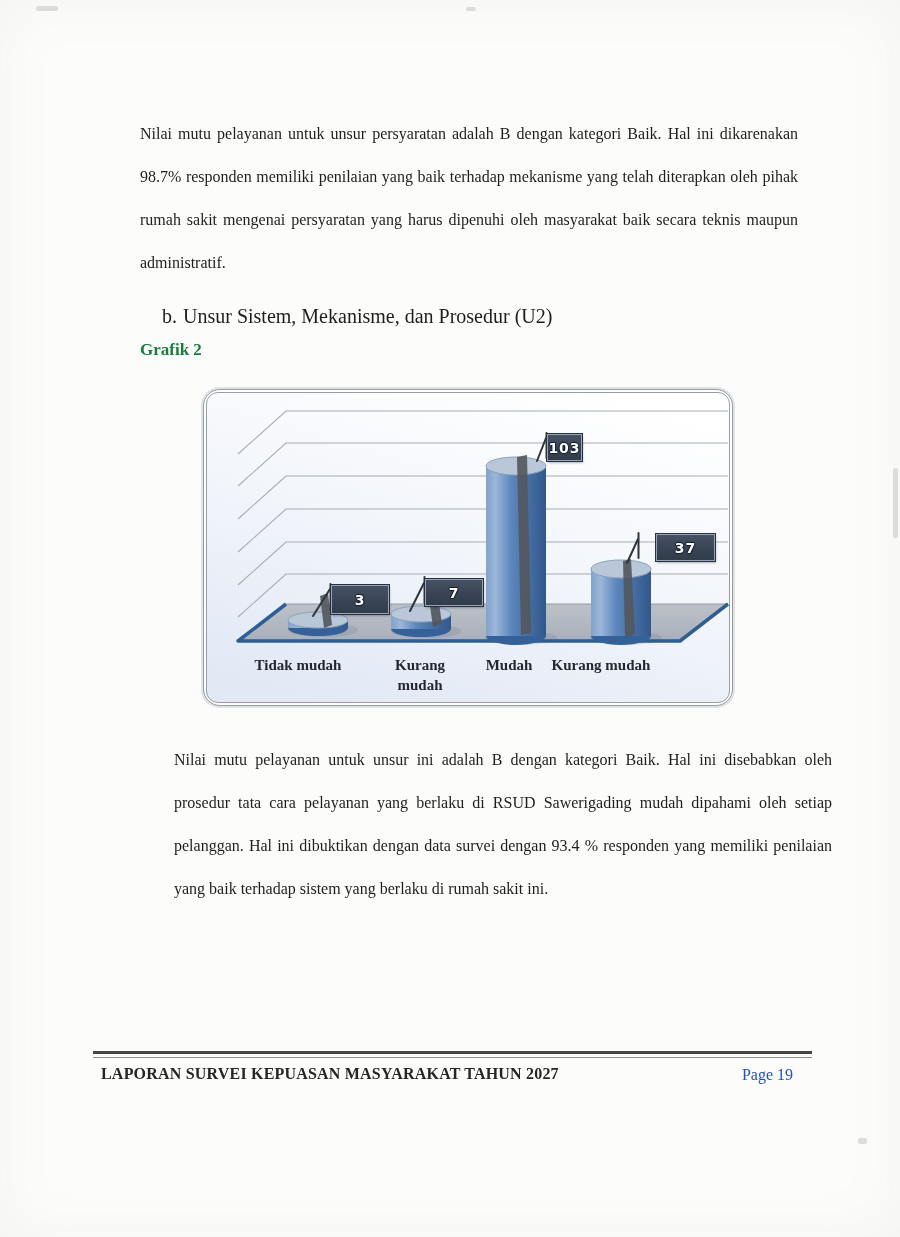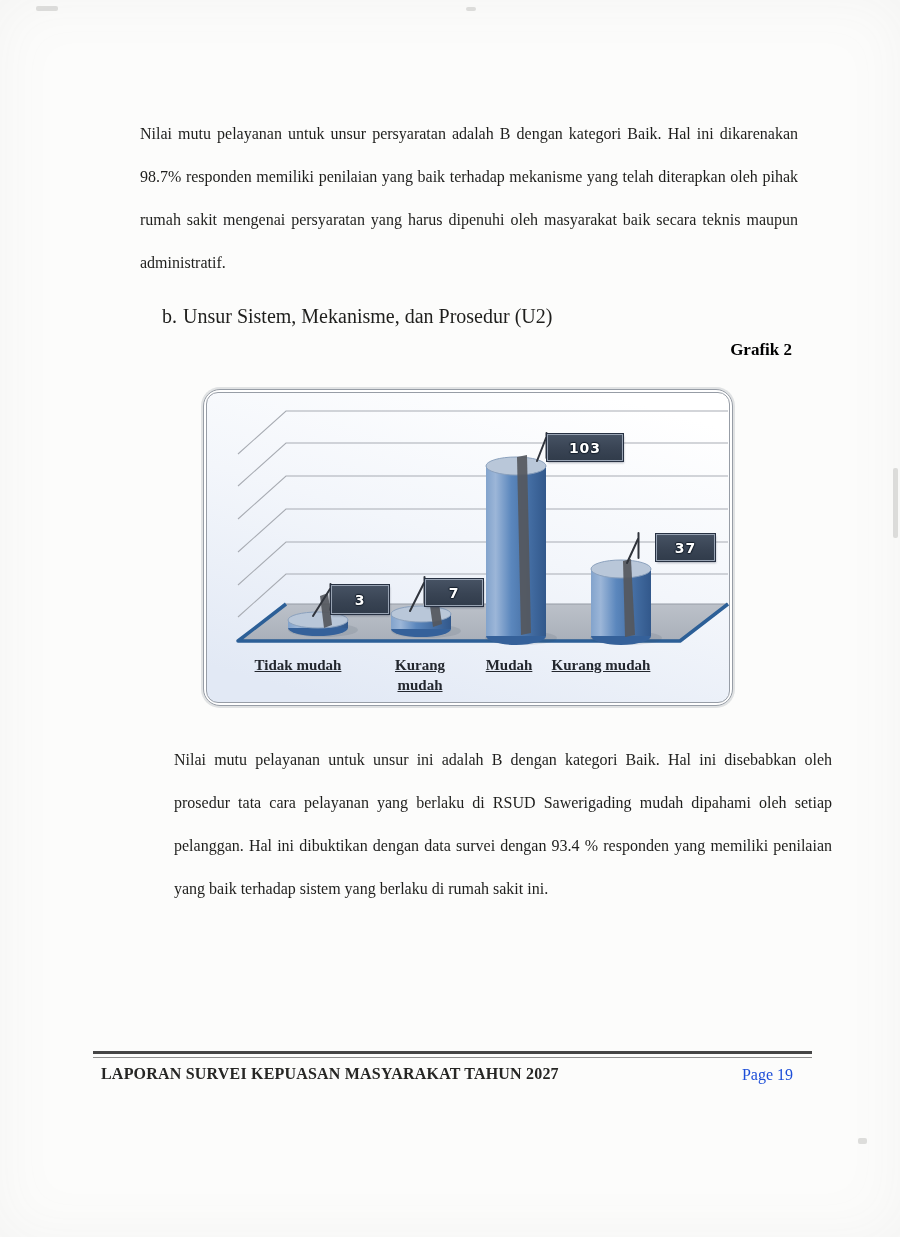--- a/index.html
+++ b/index.html
@@ -18,21 +18,21 @@
   }
   #para1{top:96px;}
   #para2{top:722px;margin-left:34px;}
   .list-row{
     position:absolute;left:122px;top:303px;width:660px;
     font-size:20px;line-height:26px;margin-left:40px;
   }
   .list-marker{display:inline-block;width:21px;}
   .chart-caption{
     position:absolute;left:140px;top:340px;width:652px;
-    text-align:right;font-weight:bold;font-size:17px;color:#000000;
+    text-align:left;font-weight:bold;font-size:17px;color:#15803d;
   }
   
   .chart-frame{
     position:absolute;left:203px;top:389px;width:530px;height:317px;
     border:1px solid #979da6;border-radius:17px;padding:2px;
     box-sizing:border-box;
     box-shadow:0 0 0 2px rgba(151,157,166,.28);
     background:#fff;
   }
   .chart-inner{
@@ -49,27 +49,26 @@
     box-shadow:0 0 0 1px #273142, 1px 2px 2px rgba(40,50,70,.35);
     color:#fff;
     font-family:"DejaVu Sans","Liberation Sans",sans-serif;
     font-weight:bold;font-size:14px;letter-spacing:1px;
     display:flex;align-items:center;justify-content:center;
     text-shadow:0 1px 1px #141e2b, 0 -1px 1px #141e2b, 1px 0 1px #141e2b, -1px 0 1px #141e2b;
     box-sizing:border-box;
   }
   #dlabel-0{left:124px;top:192px;width:58px;height:29px;}
   #dlabel-1{left:218px;top:186px;width:58px;height:27px;}
-  #dlabel-2{left:340px;top:41px;width:76px;height:27px;}
+  #dlabel-2{left:340px;top:41px;width:35px;height:27px;}
   #dlabel-3{left:432px;top:141px;width:59px;height:27px;margin-left:17px;}
   .cat-label{
     position:absolute;top:262px;
     font-weight:bold;font-size:15px;line-height:20px;color:#23272e;
     text-align:center;
-    text-decoration:underline;
   }
   #cat-0{left:31px;width:120px;}
   #cat-1{left:172px;width:82px;}
   #cat-2{left:247px;width:110px;}
   #cat-3{left:321px;width:146px;}
   
   .footer-rule-thick{position:absolute;left:93px;top:1051px;width:719px;height:3px;background:#454545;}
   .footer-rule-thin{position:absolute;left:93px;top:1057px;width:719px;height:1px;background:#8f8f8f;}
   .footer-left{
     position:absolute;left:101px;top:1065px;

